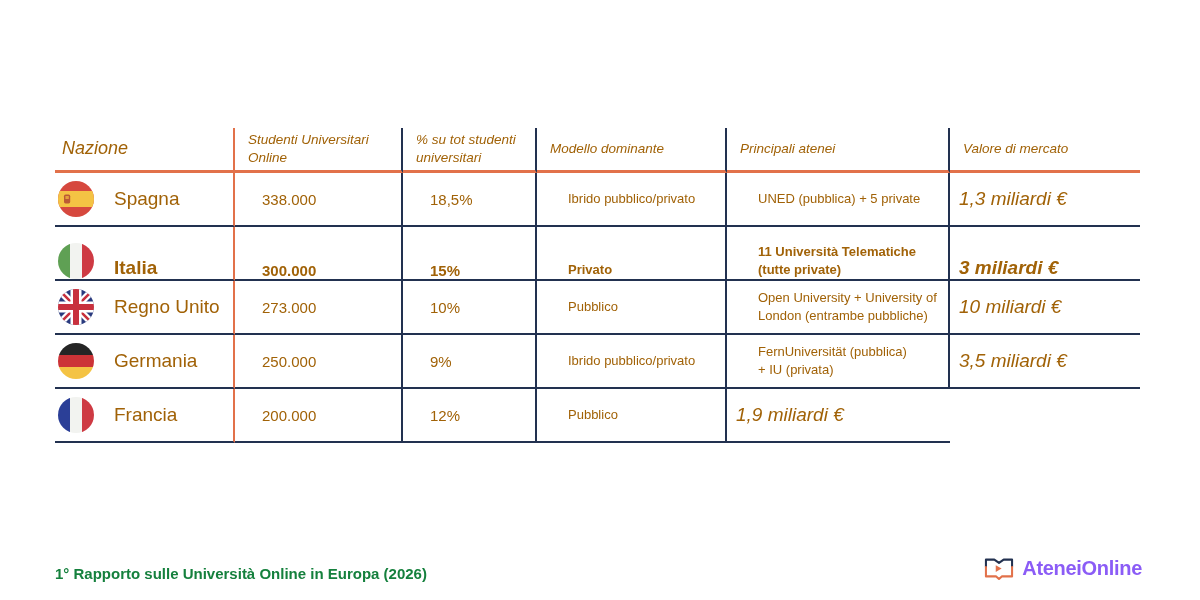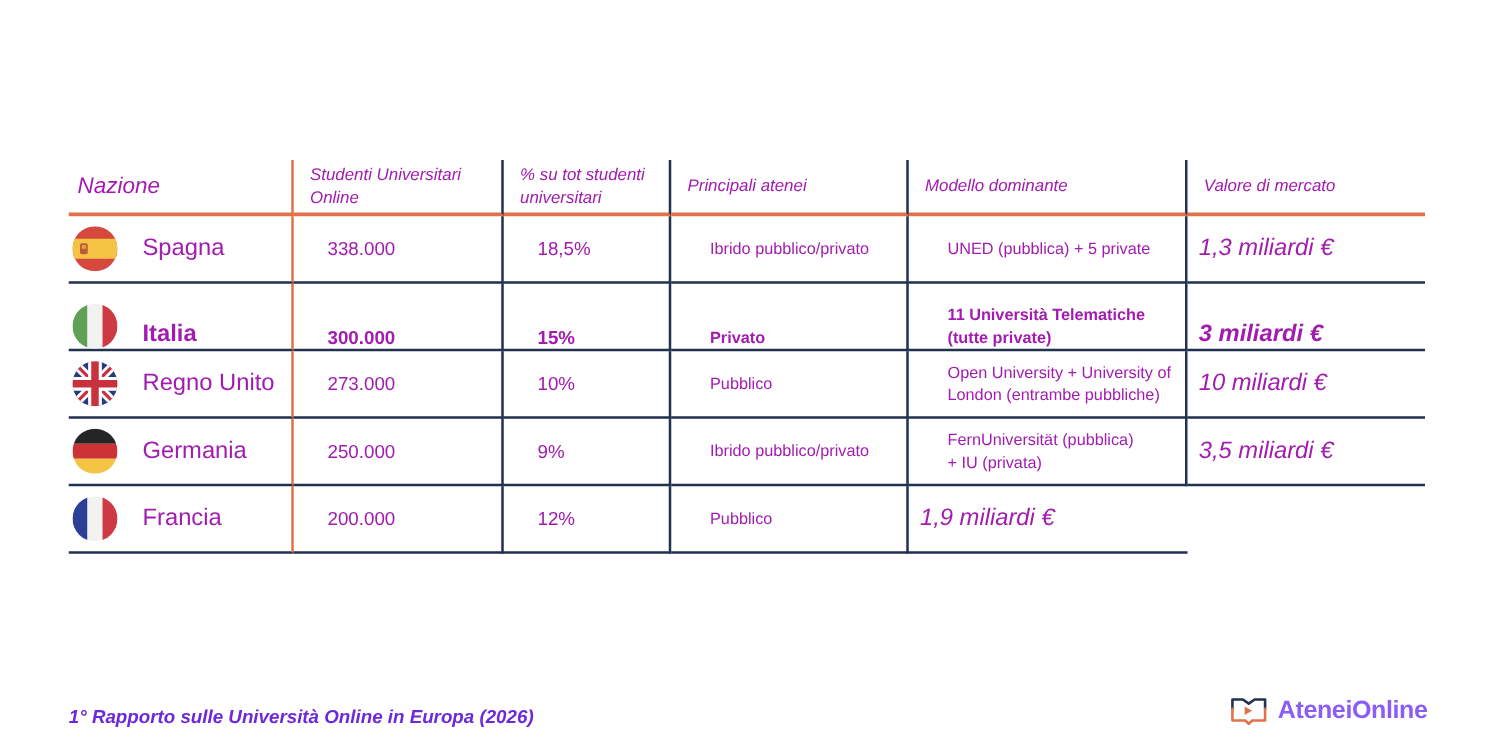--- a/index.html
+++ b/index.html
@@ -5,21 +5,21 @@
   html,body { margin:0; padding:0; background:#ffffff; }
   body { font-family:"Liberation Sans", sans-serif; }
   .page { position:relative; width:1200px; height:600px; background:#ffffff; overflow:hidden; }
 
   .tbl {
     position:absolute; left:55px; top:128px;
     display:grid;
     grid-template-columns:180px 168px 134px 190px 223px 190px;
     grid-template-rows:45px repeat(5, 54px);
   }
-  .c { display:flex; align-items:center; color:#a21caf; box-sizing:border-box; }
+  .c { display:flex; align-items:center; color:#a16207; box-sizing:border-box; }
 
   
   .vO { border-right:2px solid #E2714A; }
   .vN { border-right:2px solid #223150; }
 
   
   .hd {
     font-style:italic; font-weight:500; font-size:13.5px; line-height:1.3;
     border-bottom:3px solid #E2714A; white-space:pre-line; padding-left:13px;
   }
@@ -31,39 +31,39 @@
   .num    { font-size:15px; font-weight:500; padding-left:27px; }
   .small  { font-size:13px; font-weight:400; line-height:1.4; white-space:pre-line; padding-left:31px; padding-right:6px; }
   .value  { font-size:19px; font-weight:500; padding-left:9px;font-style:italic; }
   .b { font-weight:700 !important;align-items:flex-end; }
 
   .flag { width:36px; height:36px; flex:0 0 36px; display:inline-flex; }
   .flag svg { width:36px; height:36px; }
 
   .report {
     position:absolute; left:55px; top:565px;
-    font-size:15px; font-weight:700; font-style:italic; color:#6d28d9;
+    font-size:15px; font-weight:700; color:#15803d;
   }
   .logo { position:absolute; top:554px; right:58px; display:flex; align-items:center; gap:7px; }
   .logo-text { font-size:20px; font-weight:700; color:#8b5cf6; letter-spacing:-0.3px; }
 </style>
 </head>
 <body>
 
 <div class="page">
 
   <div class="tbl">
 
     <div class="c hd hd1 vO">Nazione</div>
     <div class="c hd vN">Studenti Universitari
 Online</div>
     <div class="c hd vN">% su tot studenti
 universitari</div>
+    <div class="c hd vN">Modello dominante</div>
     <div class="c hd vN">Principali atenei</div>
-    <div class="c hd vN">Modello dominante</div>
     <div class="c hd">Valore di mercato</div>
 
     <div class="c dc nation vO">
       <span class="flag">
         <svg viewBox="0 0 36 36">
             <defs>
               <clipPath id="cf-es">
                 <circle cx="18" cy="18" r="18"></circle>
               </clipPath>
             </defs>

